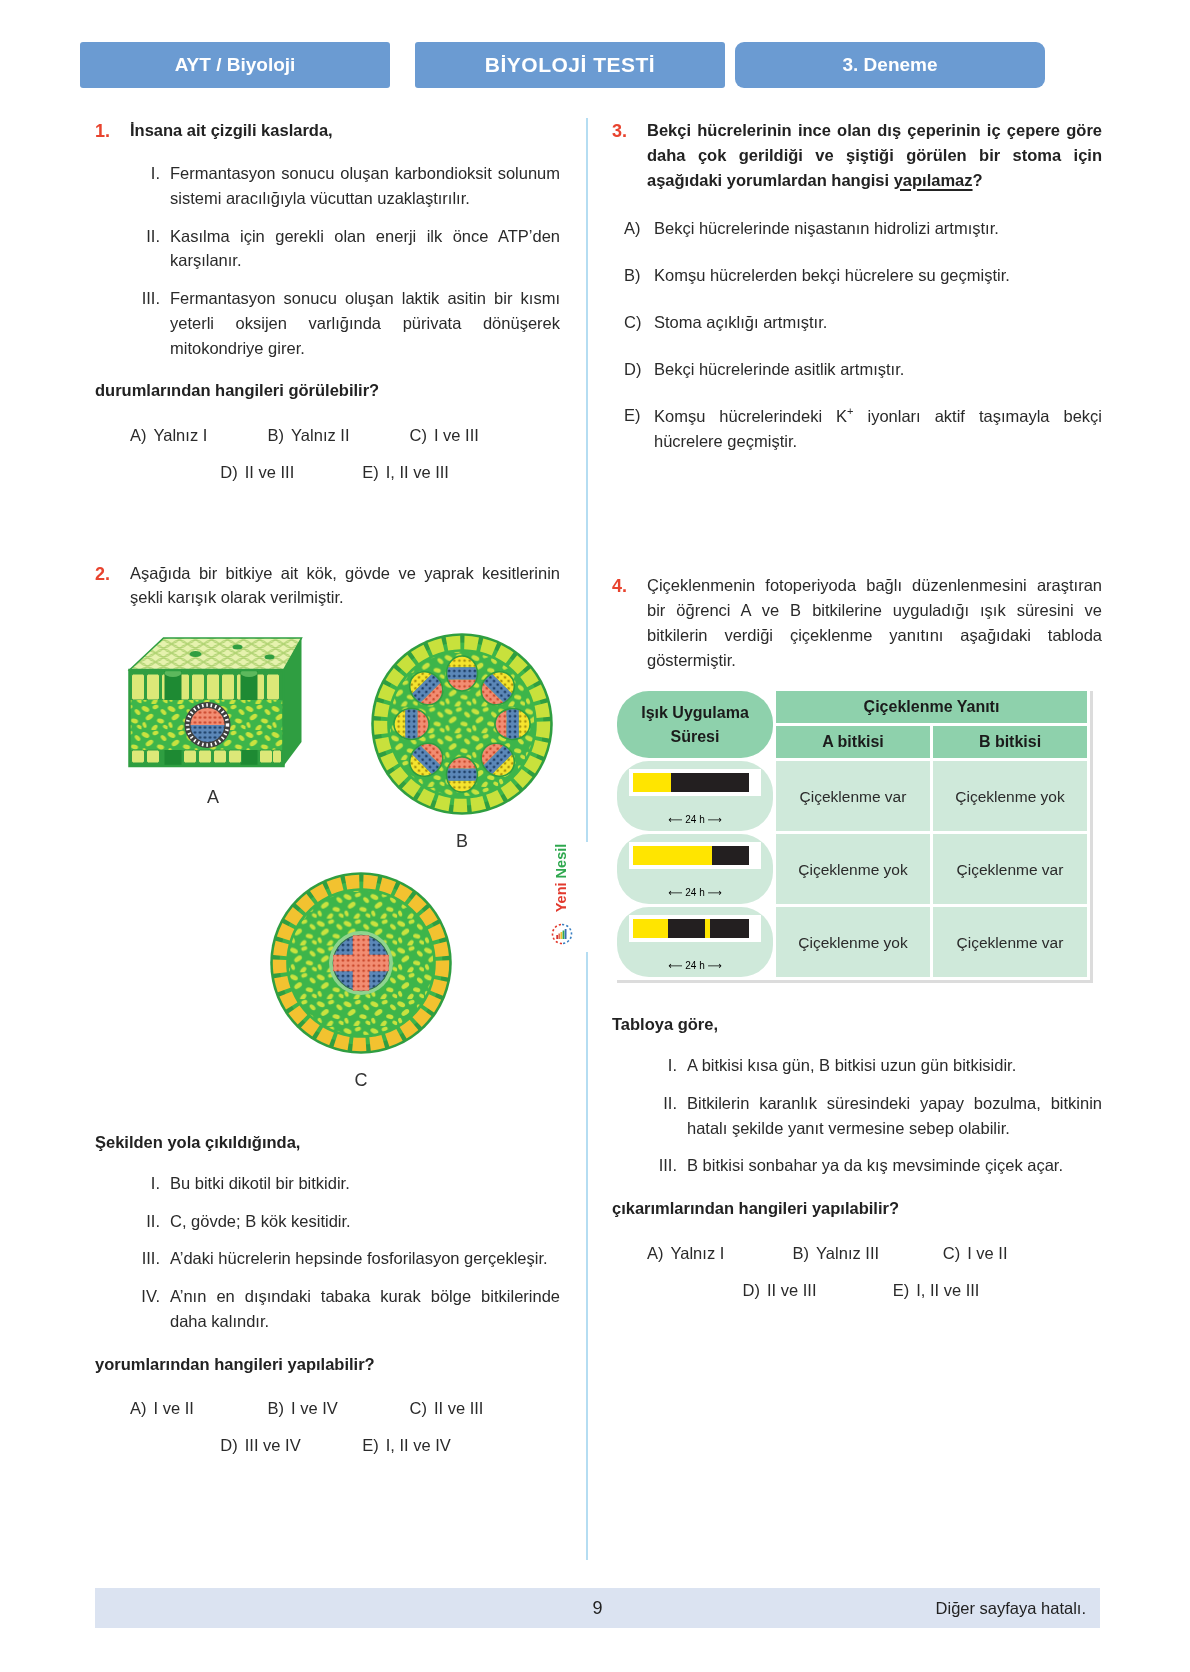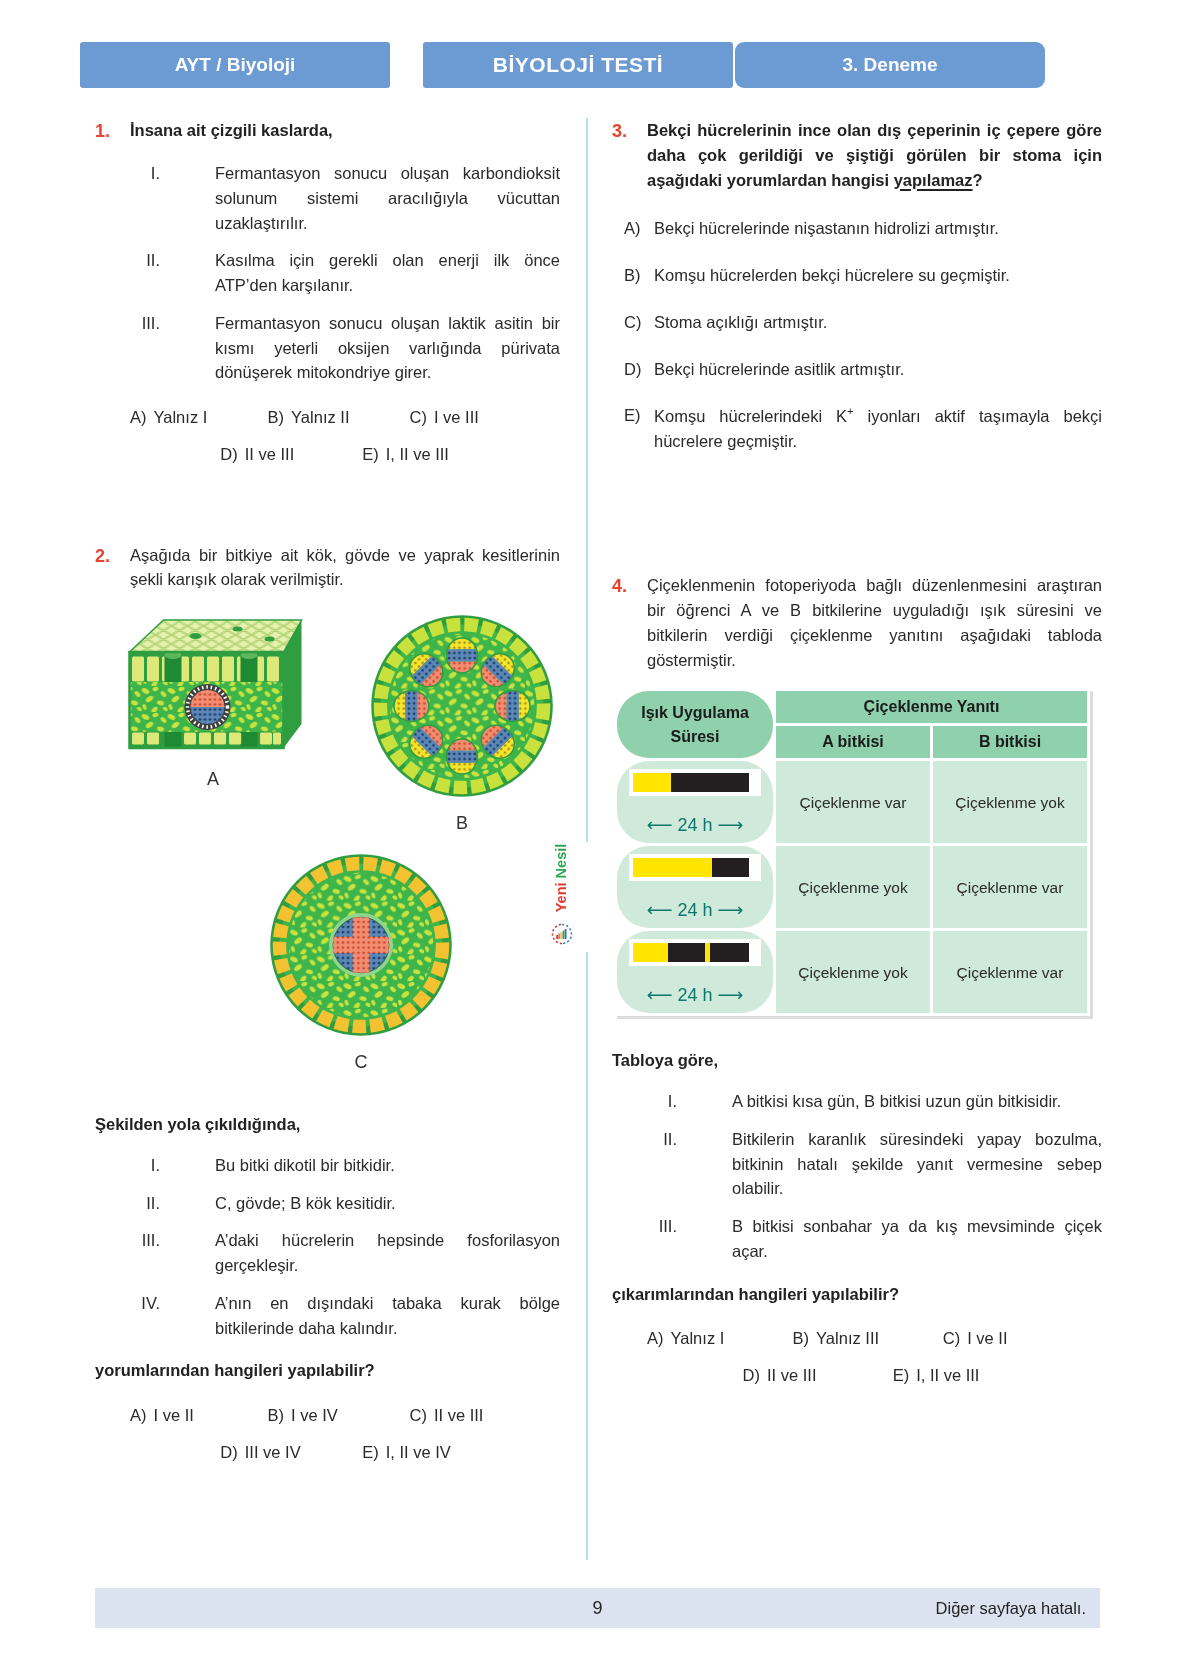--- a/index.html
+++ b/index.html
@@ -5,38 +5,38 @@
   html,body{margin:0;padding:0;background:#fff;}
   body{width:1190px;height:1672px;position:relative;overflow:hidden;
        font-family:"Liberation Sans", sans-serif;color:#2a2a2a;}
   .page{position:absolute;inset:0;}
 
   
   .hbox{position:absolute;top:42px;height:46px;width:310px;background:#6b9bd2;
         color:#fff;font-weight:bold;display:flex;align-items:center;justify-content:center;
         border-radius:3px;}
   #hb1{left:80px;font-size:19px;}
-  #hb2{left:415px;font-size:21px;letter-spacing:.5px;margin-left:8px;}
+  #hb2{left:415px;font-size:21px;letter-spacing:.5px;}
   #hb3{left:735px;font-size:19px;border-radius:9px;}
 
   
   .col{position:absolute;top:118px;font-size:16.5px;line-height:1.5;}
   #colL{left:95px;width:465px;}
   #colR{left:612px;width:490px;}
   .divider{position:absolute;left:586px;top:118px;width:2px;height:1442px;background:#b5ddf2;}
 
   
   .qhead{display:flex;margin-bottom:16px;}
   .qnum{color:#e8432e;font-weight:bold;font-size:18px;width:26px;flex:none;}
   .qstem{flex:1;text-align:justify;margin-left:9px;}
   .qstem.bold{font-weight:bold;color:#222;}
   .qbody{margin-left:35px;}
   .item{display:flex;margin-bottom:13px;}
   .rn{width:30px;flex:none;text-align:right;padding-right:10px;}
-  .itxt{flex:1;text-align:justify;margin-left:45px;}
+  .itxt{flex:1;text-align:justify;}
   .lead,.closing{font-weight:bold;color:#222;margin:18px 0 16px;}
   .optrow{display:flex;margin-top:20px;white-space:nowrap;}
   .optrow .o1{width:32%;}
   .optrow .o2{width:33%;}
   .optrow .o3{flex:1;}
   .optrow2{display:flex;margin-top:12px;white-space:nowrap;}
   .optrow2 .od{margin-left:21%;width:33%;}
   .olab{margin-right:7px;}
   .optp{display:flex;margin-bottom:22px;}
   .ol{width:30px;flex:none;}
@@ -55,21 +55,21 @@
           box-shadow:3px 3px 0 #dcdcdc;background:#fff;}
   .ftable th{background:#8ed1ac;font-size:16px;color:#1b1b1b;padding:4px 6px;}
   .ftable td{background:#cfe9da;font-size:15.5px;text-align:center;padding:4px 12px;}
   .ftable .c1{width:128px;border-radius:32px;}
   .ftable .c2,.ftable .c3{width:142px;}
   .barbox{background:#fff;width:124px;margin:4px auto 2px;padding:4px;}
   .bar{display:flex;height:19px;width:116px;}
   .bar .seg{height:100%;}
   .seg-y{background:#ffe500;}
   .seg-k{background:#231f20;}
-  .axis{font-size:18px;color:#0f766e;margin-top:16px;}
+  .axis{font-size:10px;color:#000000;margin-top:16px;}
 
   
   .logo{position:absolute;left:534px;top:842px;width:56px;height:110px;background:#fff;}
   .logo-text{position:absolute;left:-13px;top:26px;width:84px;height:20px;
              transform:rotate(-90deg);font-size:14.5px;font-weight:bold;text-align:center;
              white-space:nowrap;}
   .lw1{color:#e23a2e;}
   .lw2{color:#2ea84e;}
   .logo-icon{position:absolute;left:16px;bottom:6px;}
 
@@ -176,20 +176,21 @@
           <span class="itxt">Fermantasyon sonucu oluşan karbondioksit solunum sistemi aracılığıyla vücuttan uzaklaştırılır.</span>
         </div>
         <div class="item">
           <span class="rn">II.</span>
           <span class="itxt">Kasılma için gerekli olan enerji ilk önce ATP’den karşılanır.</span>
         </div>
         <div class="item">
           <span class="rn">III.</span>
           <span class="itxt">Fermantasyon sonucu oluşan laktik asitin bir kısmı yeterli oksijen varlığında pürivata dönüşerek mitokondriye girer.</span>
         </div>
+        <div class="closing" style="margin-left:-35px">durumlarından hangileri görülebilir?</div>
         <div class="optrow">
           <span class="o1"><span class="olab">A)</span><span>Yalnız I</span></span>
           <span class="o2"><span class="olab">B)</span><span>Yalnız II</span></span>
           <span class="o3"><span class="olab">C)</span><span>I ve III</span></span>
         </div>
         <div class="optrow2">
           <span class="od"><span class="olab">D)</span><span>II ve III</span></span>
           <span class="oe"><span class="olab">E)</span><span>I, II ve III</span></span>
         </div>
       </div>

